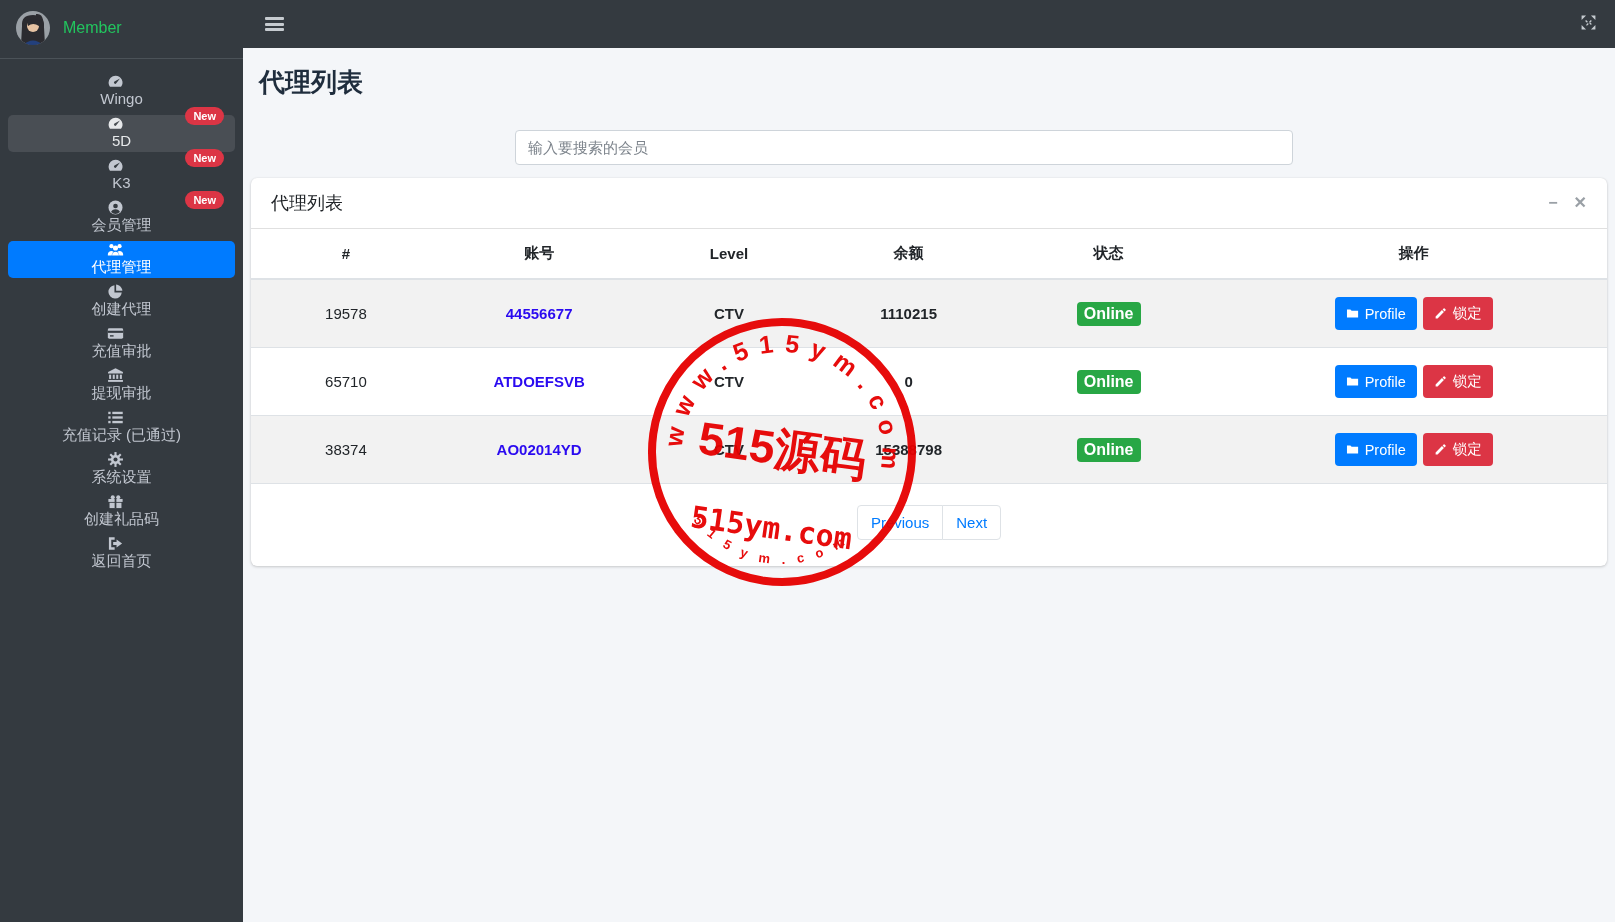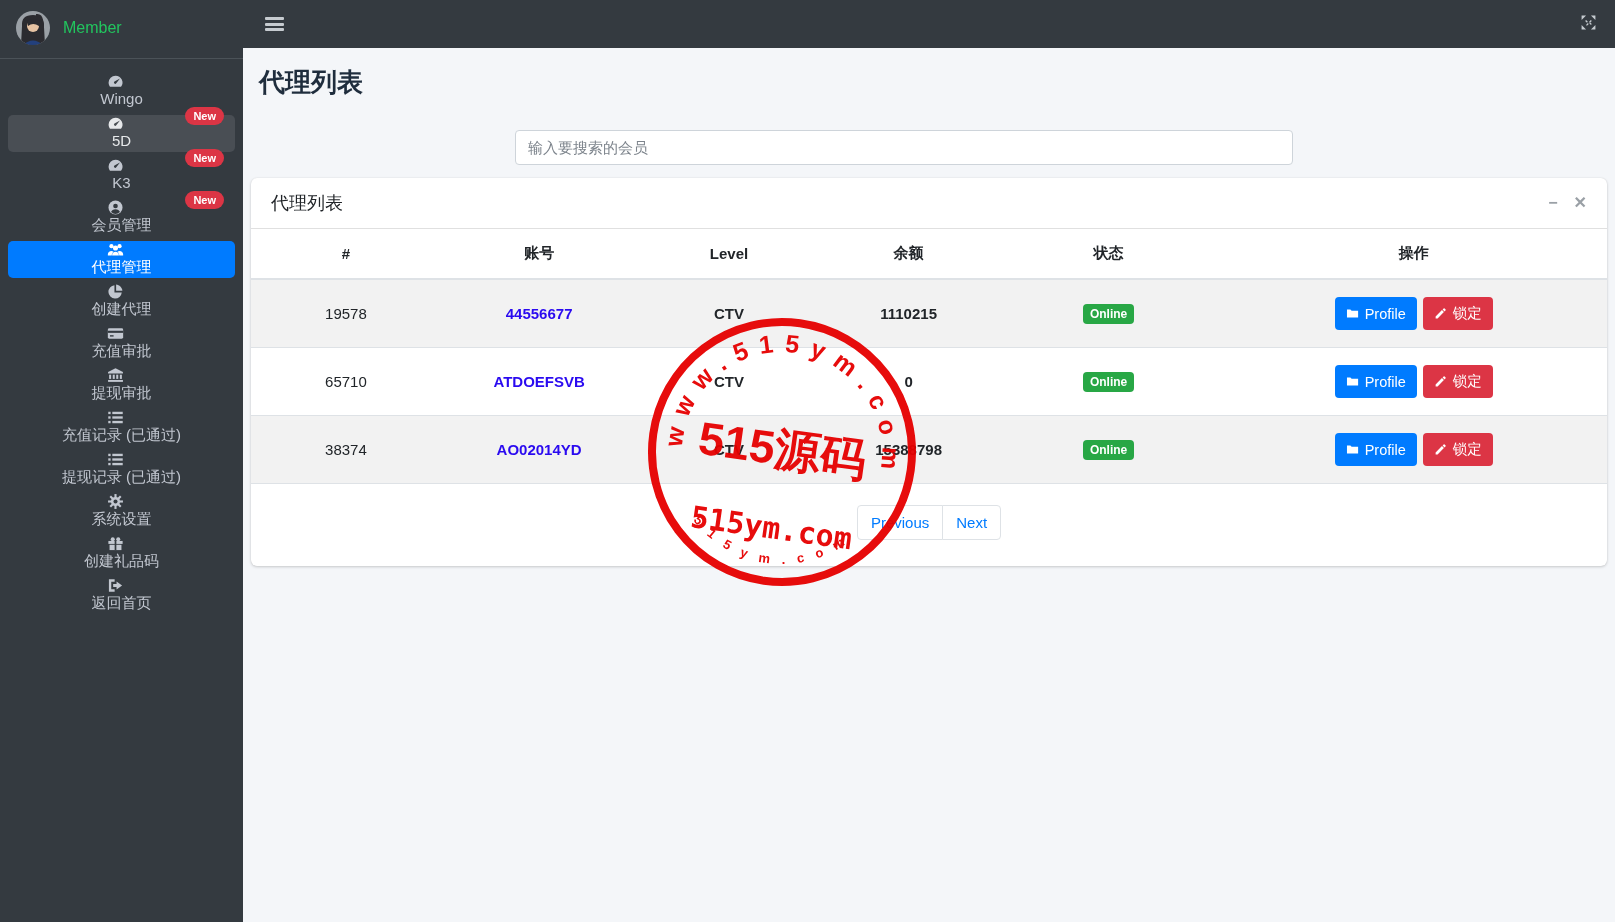--- a/index.html
+++ b/index.html
@@ -80,21 +80,21 @@
   .tool-btn { background:none; border:none; cursor:pointer; color:#9aa0a6; font-size:16px; font-weight:bold; line-height:1; }
 
   table { width:100%; border-collapse:collapse; font-size:15px; }
   thead th { padding:15px 8px; text-align:center; font-weight:700; border-bottom:2px solid #dee2e6; }
   tbody td { padding:17px 8px; text-align:center; border-top:1px solid #dee2e6; }
   tbody tr:nth-child(odd) { background:#f2f2f2; }
   .acct-link { color:#2a0af0; font-weight:700; text-decoration:none; cursor:pointer; }
   .bold { font-weight:700; }
   .badge-online {
     display:inline-block; background:#28a745; color:#fff;
-    font-size:12px; font-weight:700; padding:3px 7px; border-radius:4px;
+    font-size:16px; font-weight:700; padding:3px 7px; border-radius:4px;
   }
   .actions { display:flex; justify-content:center; gap:6px; }
   .btn {
     display:inline-flex; align-items:center; gap:6px;
     border:none; border-radius:4px; color:#fff; font-size:14.5px;
     padding:7px 11px; cursor:pointer;
     font-family:"Liberation Sans","DejaVu Sans",sans-serif;
   }
   .btn svg { width:13px; height:13px; fill:#fff; }
   .btn-profile { background:#007bff; }
@@ -234,33 +234,20 @@
             <rect x="5" y="2.6" width="9.8" height="2.2"></rect>
             <rect x="1.2" y="6.9" width="2.2" height="2.2"></rect>
             <rect x="5" y="6.9" width="9.8" height="2.2"></rect>
             <rect x="1.2" y="11.2" width="2.2" height="2.2"></rect>
             <rect x="5" y="11.2" width="9.8" height="2.2"></rect>
           </svg>
       </span>
       <span>充值记录 (已通过)</span>
     </a>
 
-    <a class="nav-item">
-      <span class="ic">
-        <svg viewBox="0 0 16 16">
-            <rect x="1.2" y="2.6" width="2.2" height="2.2"></rect>
-            <rect x="5" y="2.6" width="9.8" height="2.2"></rect>
-            <rect x="1.2" y="6.9" width="2.2" height="2.2"></rect>
-            <rect x="5" y="6.9" width="9.8" height="2.2"></rect>
-            <rect x="1.2" y="11.2" width="2.2" height="2.2"></rect>
-            <rect x="5" y="11.2" width="9.8" height="2.2"></rect>
-          </svg>
-      </span>
-      <span>提现记录 (已通过)</span>
-    </a>
 
     <a class="nav-item">
       <span class="ic">
         <svg viewBox="0 0 16 16">
             <rect x="7" y="1" width="2" height="14"></rect>
             <rect x="7" y="1" width="2" height="14" transform="rotate(45 8 8)"></rect>
             <rect x="7" y="1" width="2" height="14" transform="rotate(90 8 8)"></rect>
             <rect x="7" y="1" width="2" height="14" transform="rotate(135 8 8)"></rect>
             <circle cx="8" cy="8" r="4.3"></circle>
             <circle class="cut" cx="8" cy="8" r="1.9"></circle>

